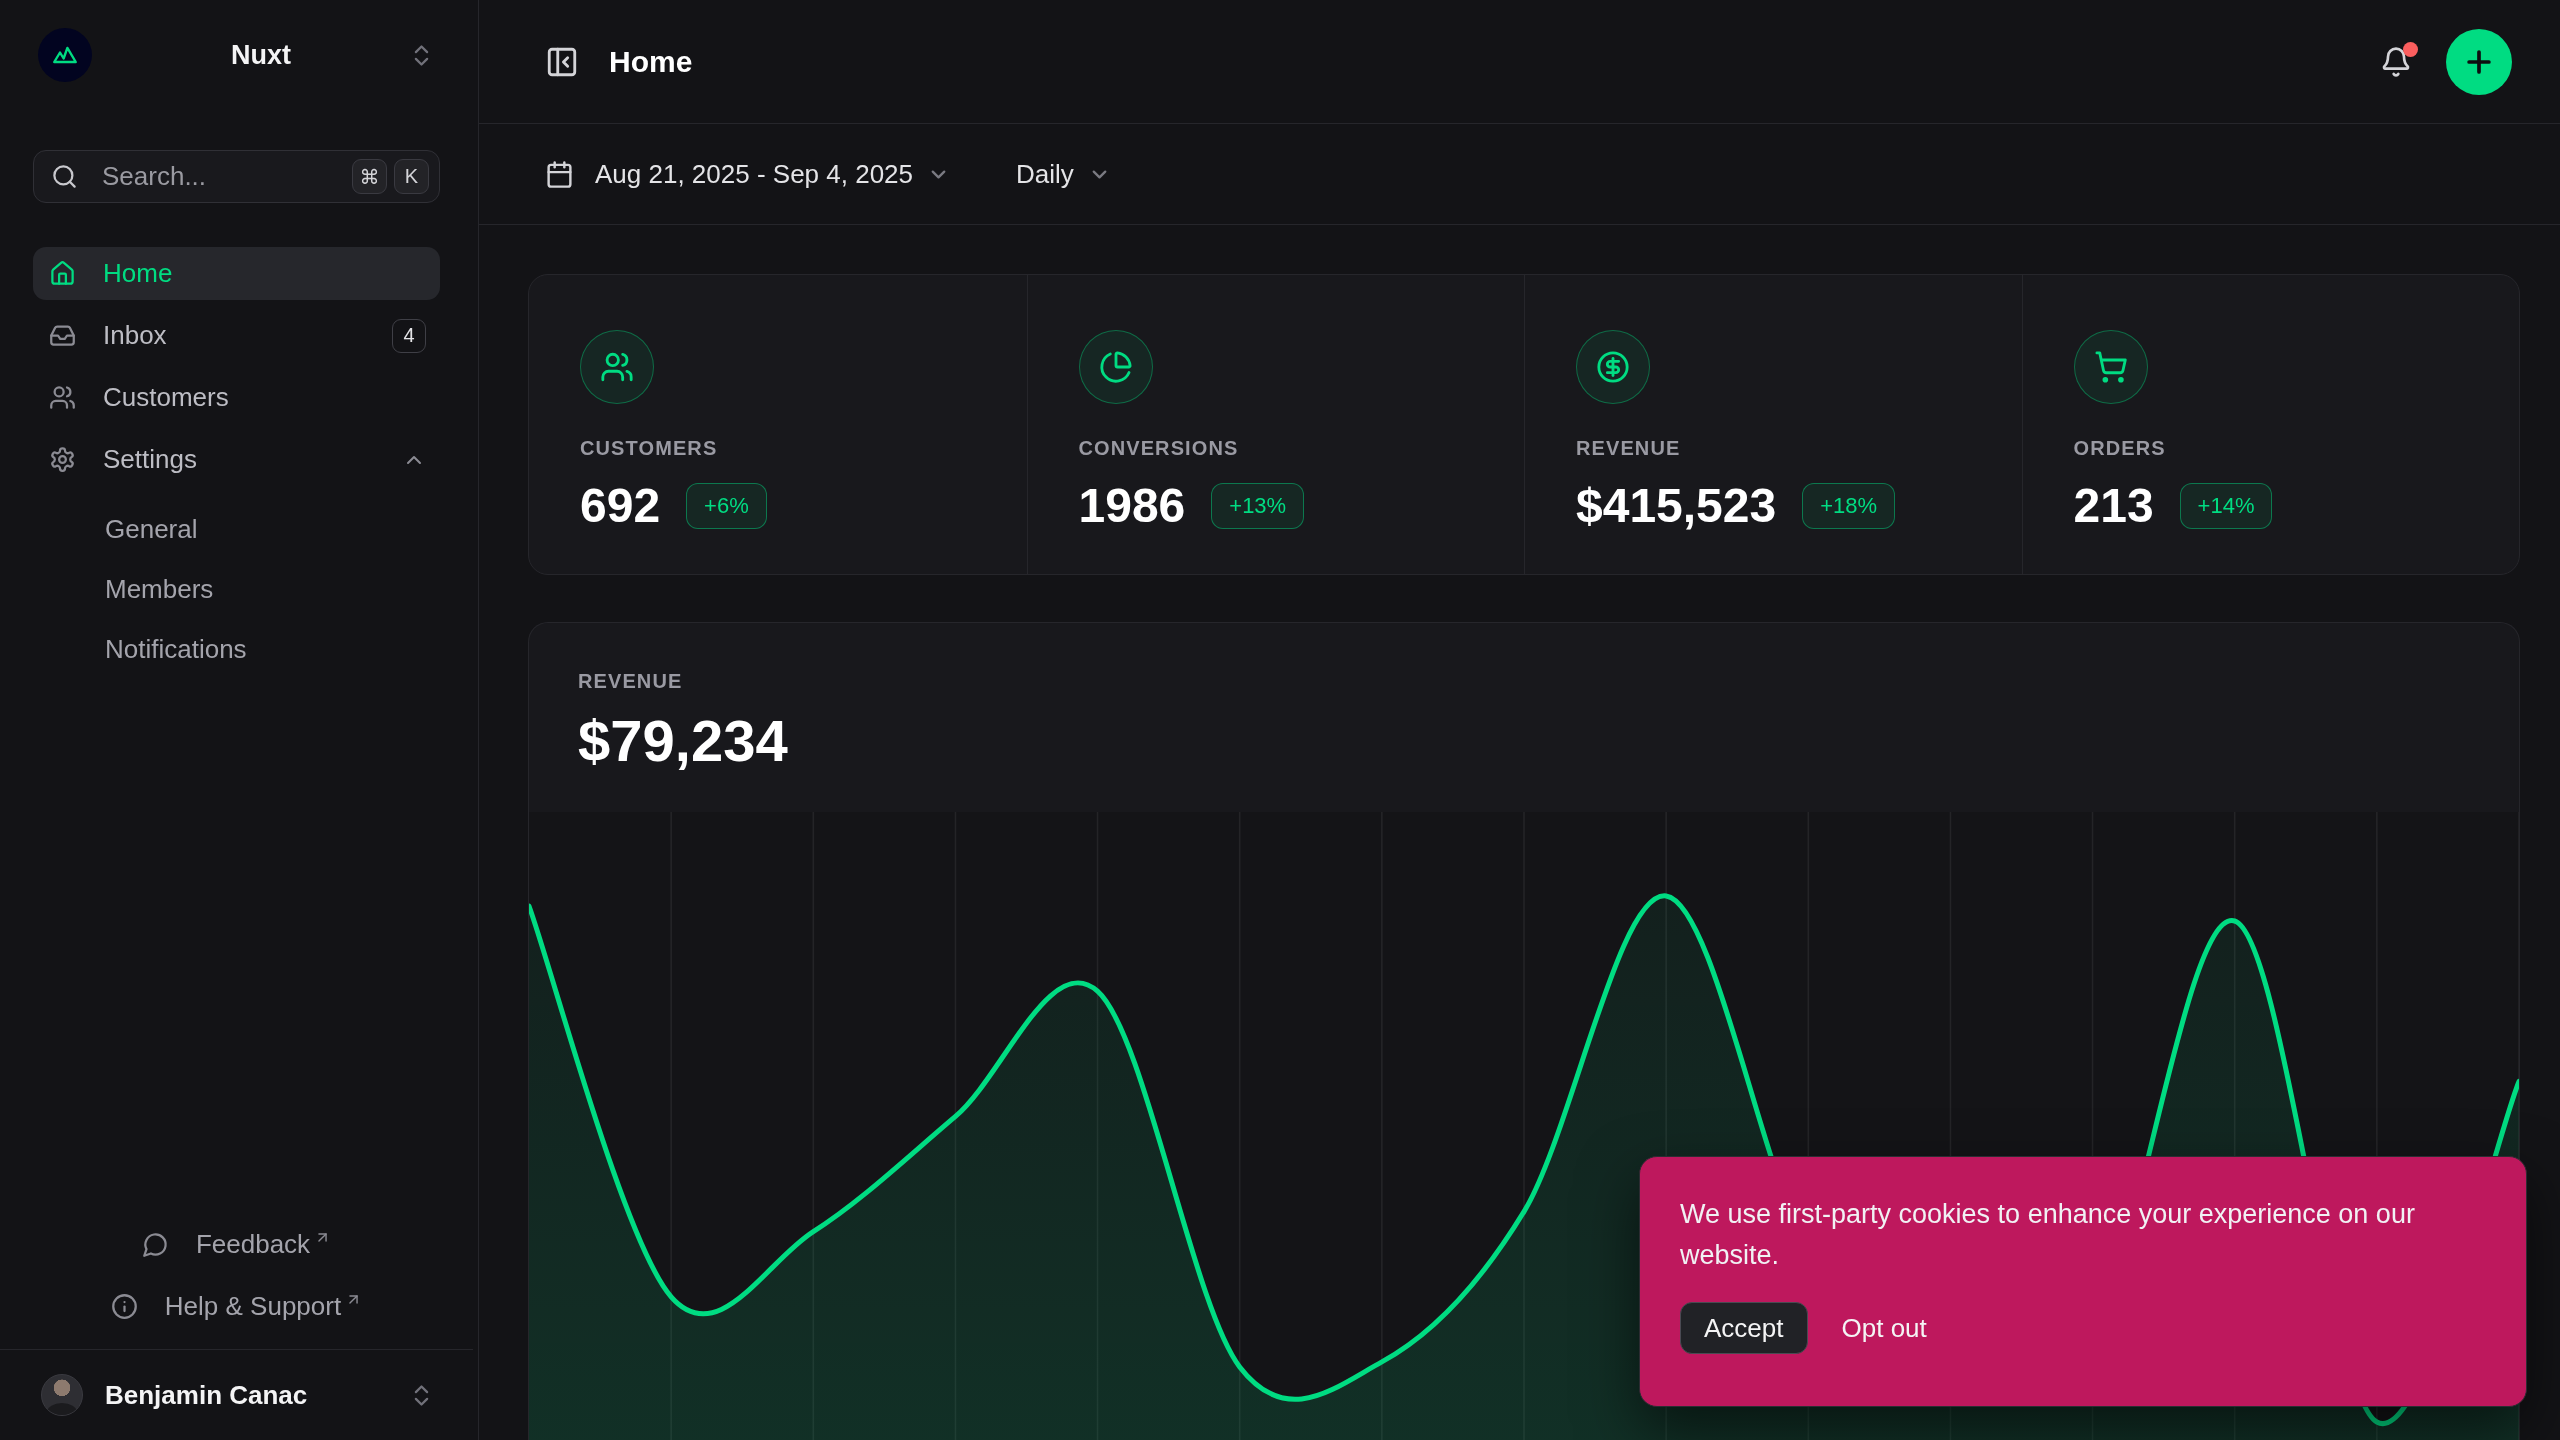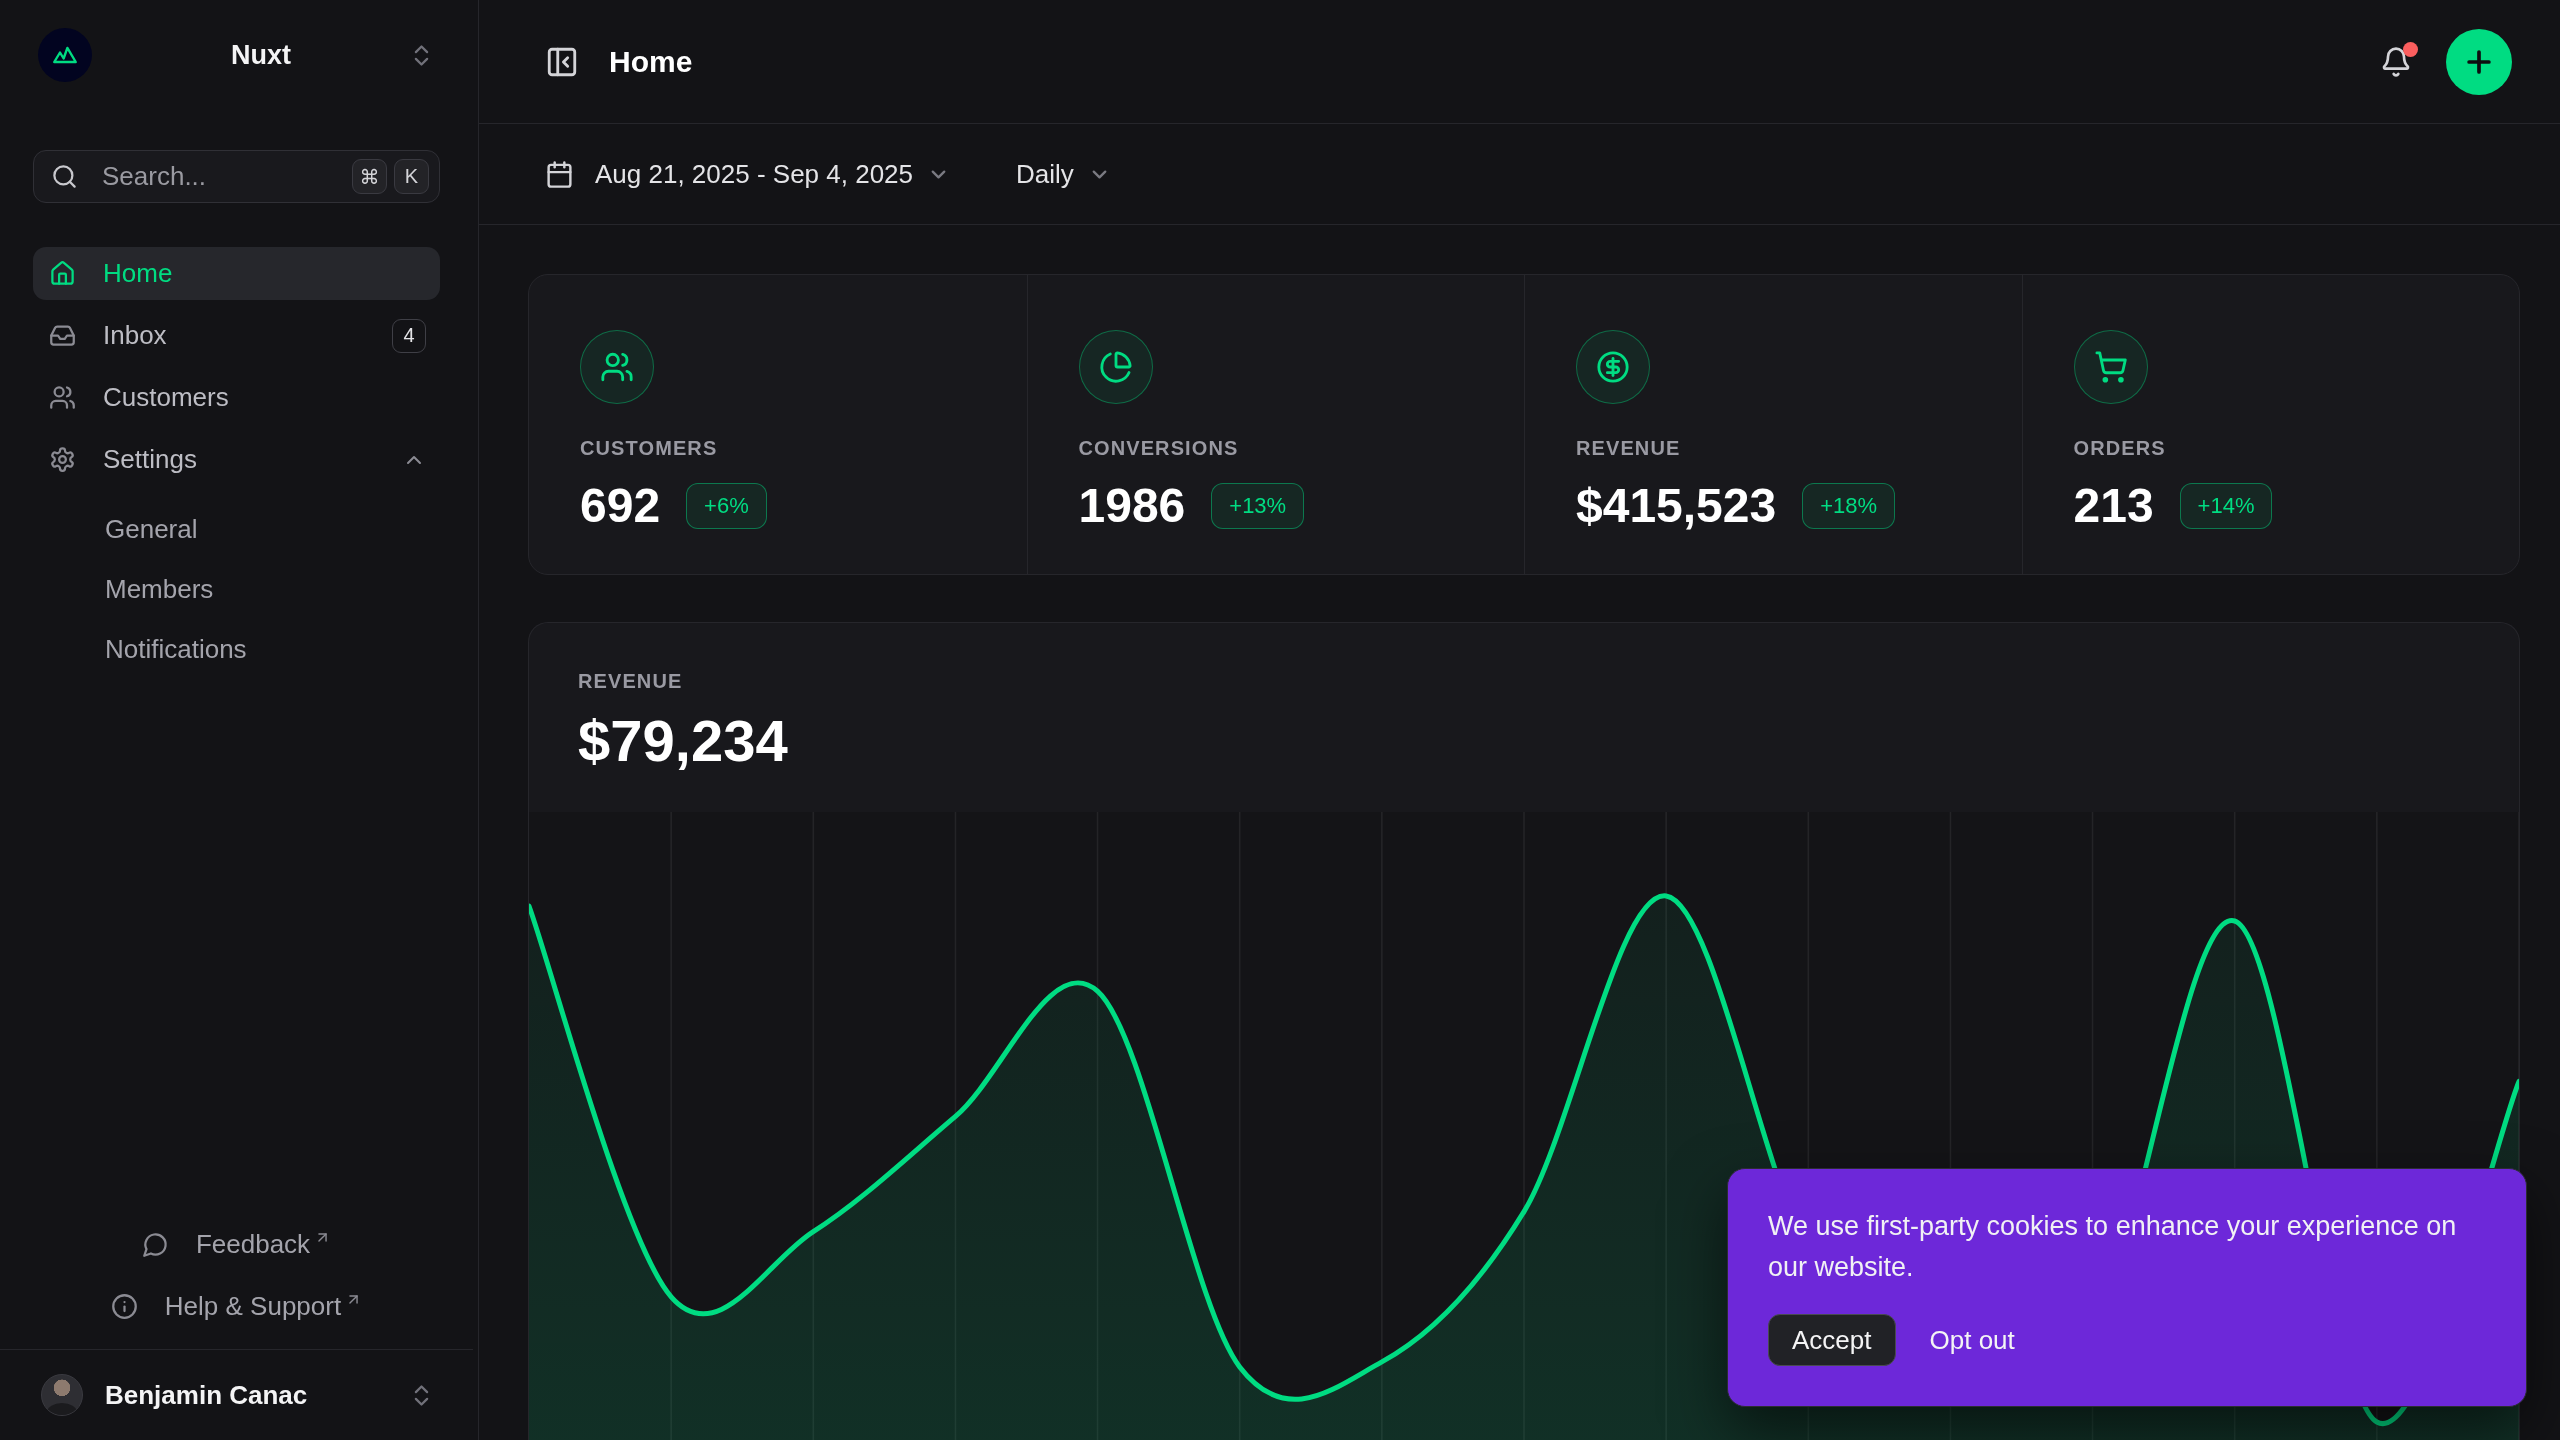--- a/index.html
+++ b/index.html
@@ -163,24 +163,24 @@
   }
   .revenue-head { padding:47px 49px 0 49px; }
   .revenue-label { font-size:20px; font-weight:600; letter-spacing:1.1px; color:#9a9aa3; }
   .revenue-value { margin-top:14px; font-size:58px; font-weight:700; color:#fff; }
   .chart-wrap { margin-top:38px; flex:1; background:#141417; }
   .chart-wrap svg { width:100%; height:640px; }
   .gridline { stroke:rgba(255,255,255,0.07); stroke-width:1.6; }
 
   
   .cookie-banner {
-    position:absolute; right:33px; bottom:33px; width:800px;
-    background:#6d28d9; border:1px solid #2c2c32; border-radius:18px;
+    position:absolute; right:33px; bottom:33px; width:888px;
+    background:#be185d; border:1px solid #2c2c32; border-radius:18px;
     box-shadow:0 24px 60px rgba(0,0,0,0.55);
-    padding:37px 40px 40px 40px; z-index:5;
+    padding:37px 40px 52px 40px; z-index:5;
   }
   .cookie-text { font-size:27px; line-height:1.5; color:#f1f1f4; }
   .cookie-actions { margin-top:27px; display:flex; align-items:center; gap:34px; }
   .accept-btn {
     height:52px; padding:0 23px; border-radius:12px;
     background:#212226; border:1px solid #4a4a52; color:#f4f4f5;
     font-size:26px; font-family:inherit; cursor:pointer;
   }
   .optout-btn {
     background:none; border:none; color:#f4f4f5; font-size:26px;

